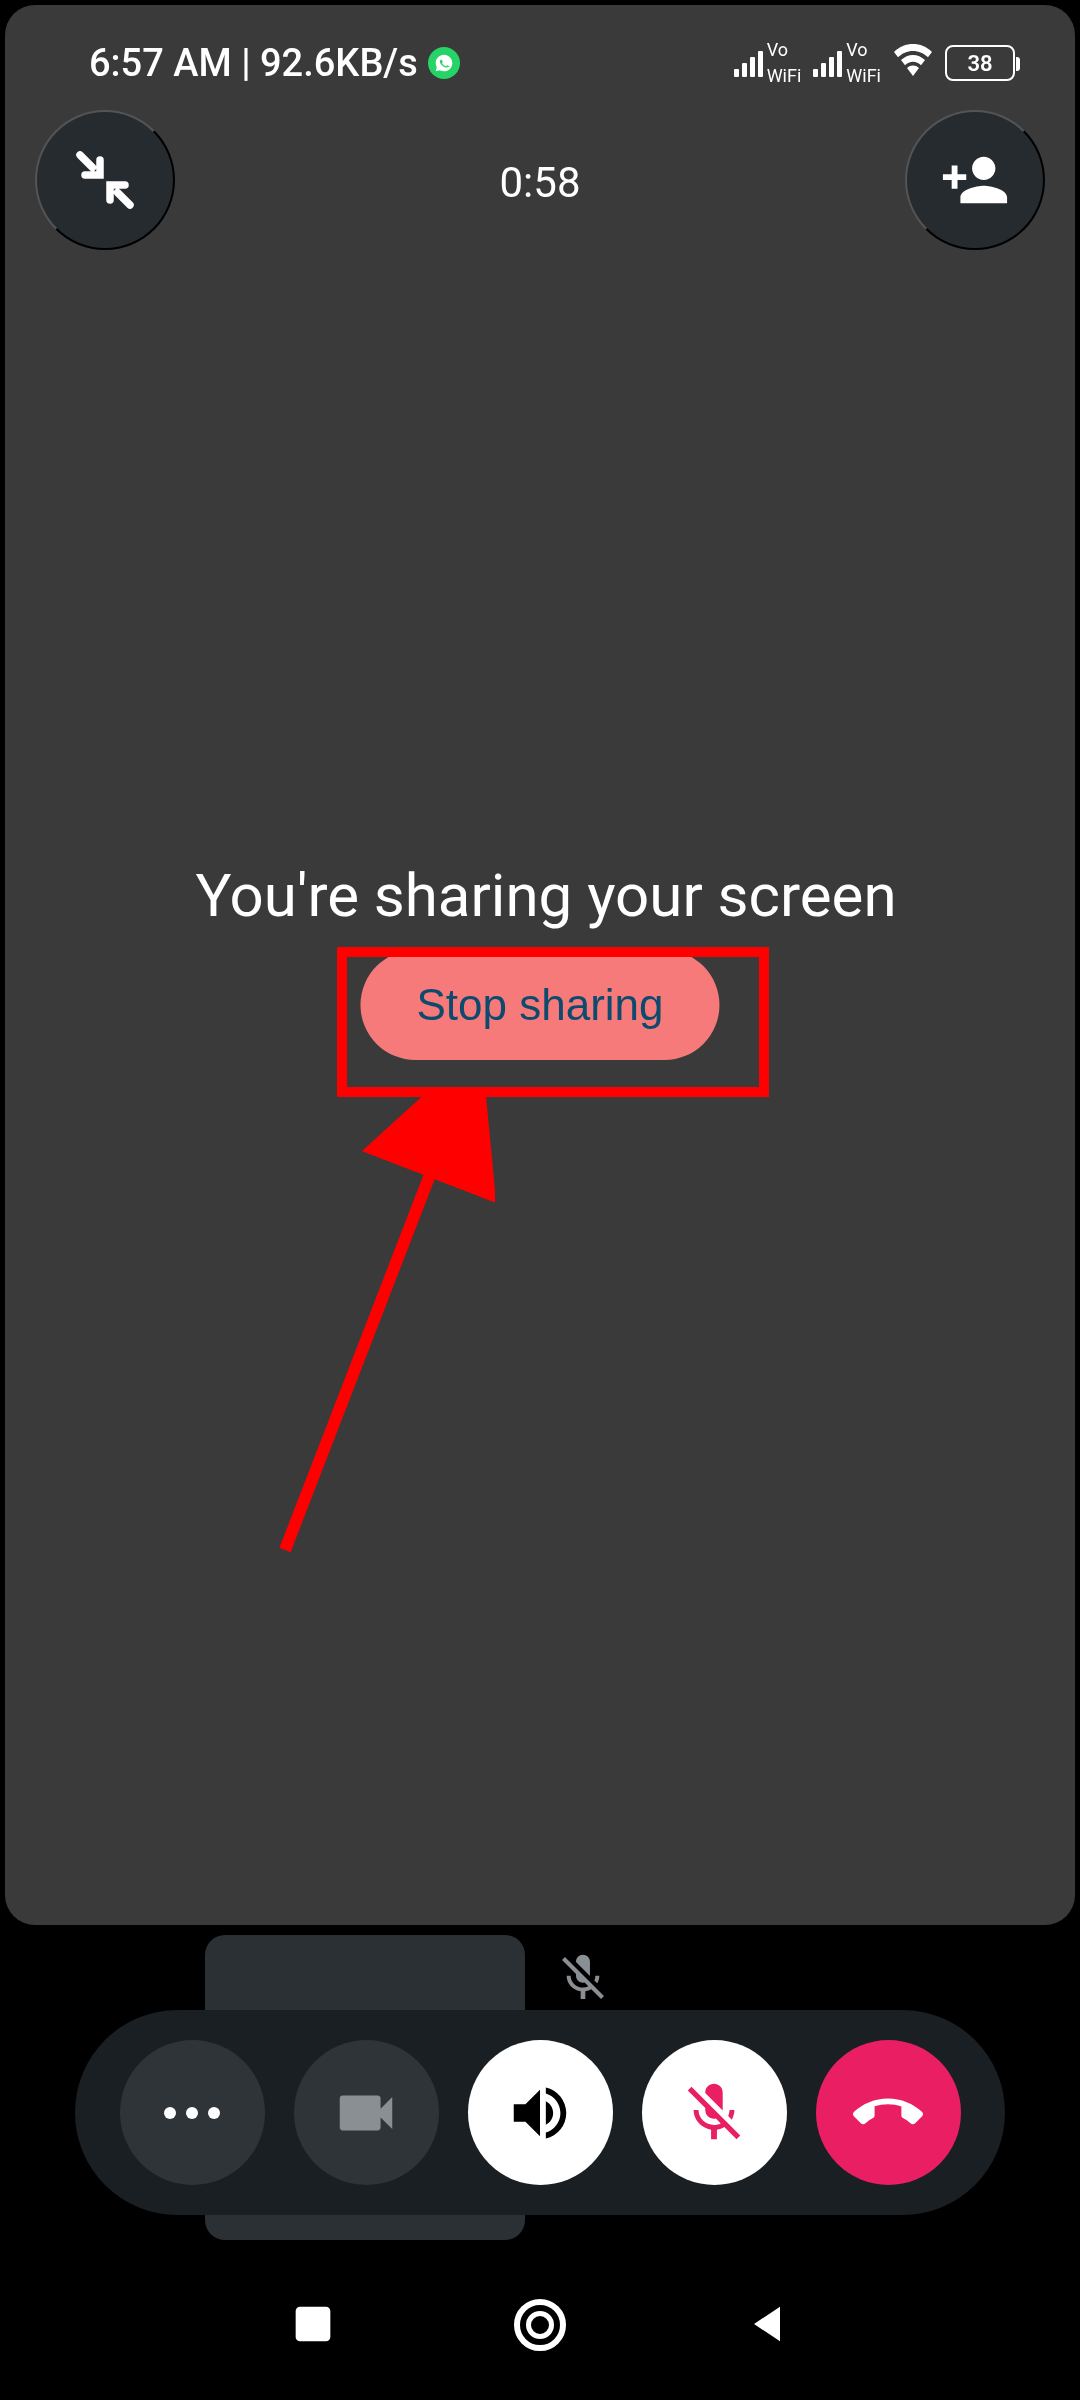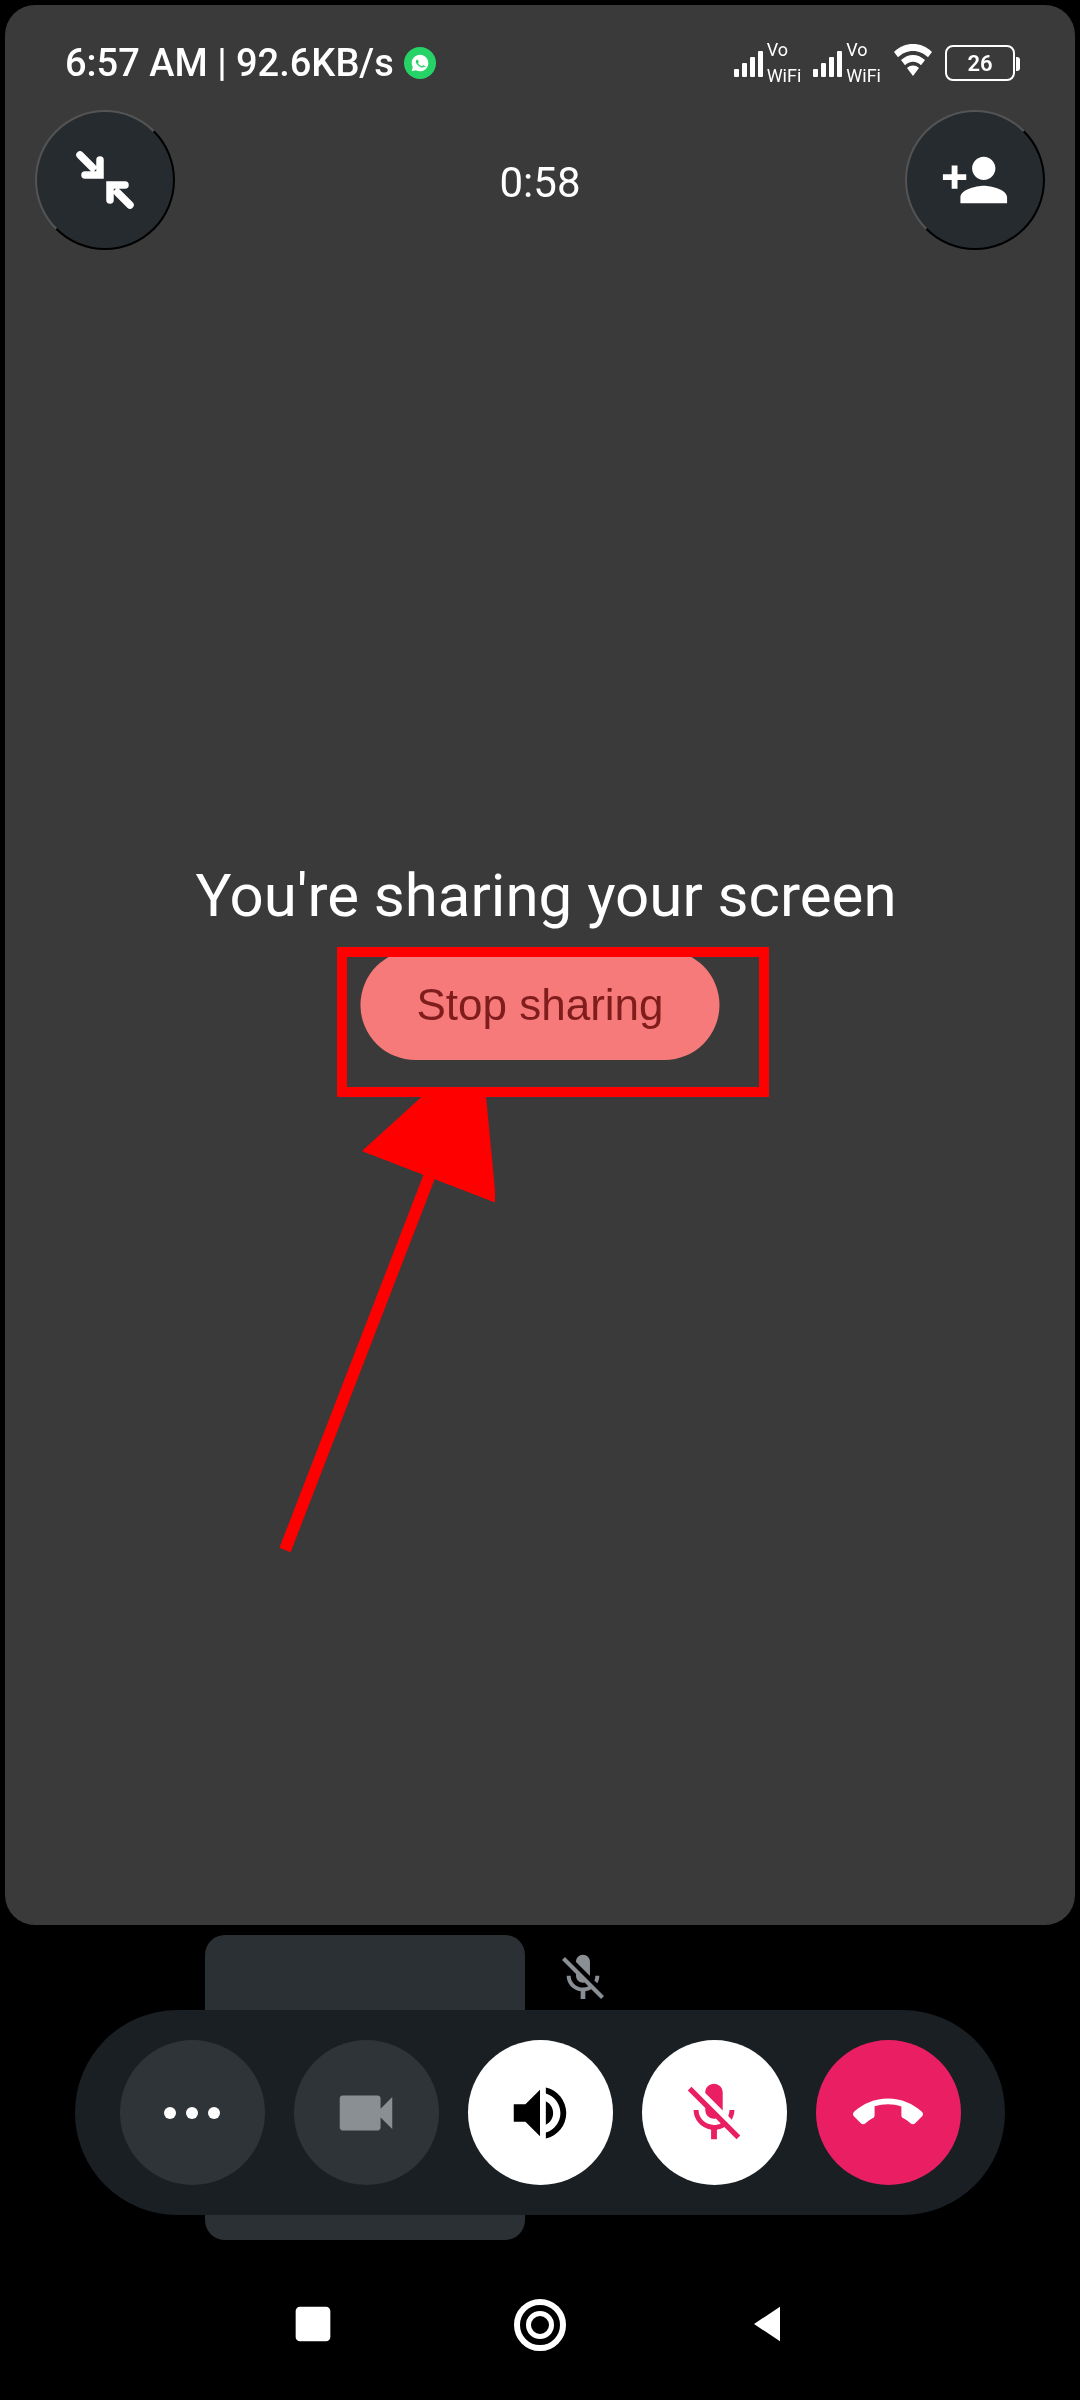--- a/index.html
+++ b/index.html
@@ -26,21 +26,21 @@
       position: absolute;
       top: 28px;
       left: 0;
       right: 0;
       height: 60px;
       display: flex;
       align-items: center;
       padding: 0 60px 0 60px;
       color: #fff;
     }
-    .status-left { font-size: 38px; font-weight: 500; display: flex; align-items: center; gap: 10px; }
+    .status-left { font-size: 38px; font-weight: 500; display: flex; align-items: center; gap: 10px; margin-left: 24px; }
     .status-right { margin-left: auto; display: flex; align-items: center; gap: 12px; }
     .wa-icon { width: 32px; height: 32px; background: #25D366; border-radius: 50%; display: flex; align-items: center; justify-content: center; }
     .wa-icon svg { width: 20px; height: 20px; fill: #fff; }
     
     .signal-group { display: flex; align-items: flex-end; gap: 3px; height: 28px; }
     .signal-bar { width: 5px; background: #fff; border-radius: 1px; }
     .vowifi { font-size: 18px; line-height: 26px; color: #fff; }
     .wifi-icon svg { width: 40px; height: 40px; fill: #fff; }
     .battery { border: 2.5px solid #fff; border-radius: 8px; width: 70px; height: 36px; display: flex; align-items: center; justify-content: center; font-size: 22px; font-weight: 600; position: relative; }
     .battery::after { content: ""; position: absolute; right: -7px; top: 10px; width: 4px; height: 14px; background: #fff; border-radius: 0 3px 3px 0; }
@@ -75,21 +75,21 @@
     .share-text { color: #fff; font-size: 60px; font-weight: 400; padding-left: 12px; }
     
     .stop-btn-wrap {
       position: absolute;
       top: 945px;
       left: 50%;
       transform: translateX(-50%);
     }
     .stop-btn {
       background: #f77a7a;
-      color: #7f1d1d;
+      color: #0c4a6e;
       font-size: 44px;
       font-weight: 500;
       padding: 30px 56px;
       border-radius: 100px;
       border: none;
     }
     
     .red-box {
       position: absolute;
       top: 942px;
@@ -197,21 +197,21 @@
             <div class="signal-bar" style="height:26px"></div>
           </div>
           <div class="vowifi">Vo<br>WiFi</div>
         </div>
         <span class="wifi-icon">
           <svg viewBox="0 0 24 24">
               <path d="M12 21l3.6-4.8c-1-1-2.3-1.5-3.6-1.5s-2.6.5-3.6 1.5L12 21zm-7.2-9.6l2.4 3.2c1.3-1.3 3-2.1 4.8-2.1s3.5.8 4.8 2.1l2.4-3.2C17.1 9.5 14.6 8.4 12 8.4s-5.1 1.1-7.2 3zM.6 6.6L3 9.8C5.4 7.4 8.6 6 12 6s6.6 1.4 9 3.8l2.4-3.2C20.1 3.4 16.2 1.8 12 1.8S3.9 3.4.6 6.6z"></path>
             </svg>
         </span>
         <div class="battery">
-          <span>26</span>
+          <span>38</span>
         </div>
       </div>
     </div>
 
     <div class="top-row">
       <button class="round-dark minimize-icon">
         <svg viewBox="0 0 48 48">
             <path d="M8 20 L20 20 L20 8 M14 14 L4 4 M40 28 L28 28 L28 40 M34 34 L44 44"></path>
           </svg>
       </button>

